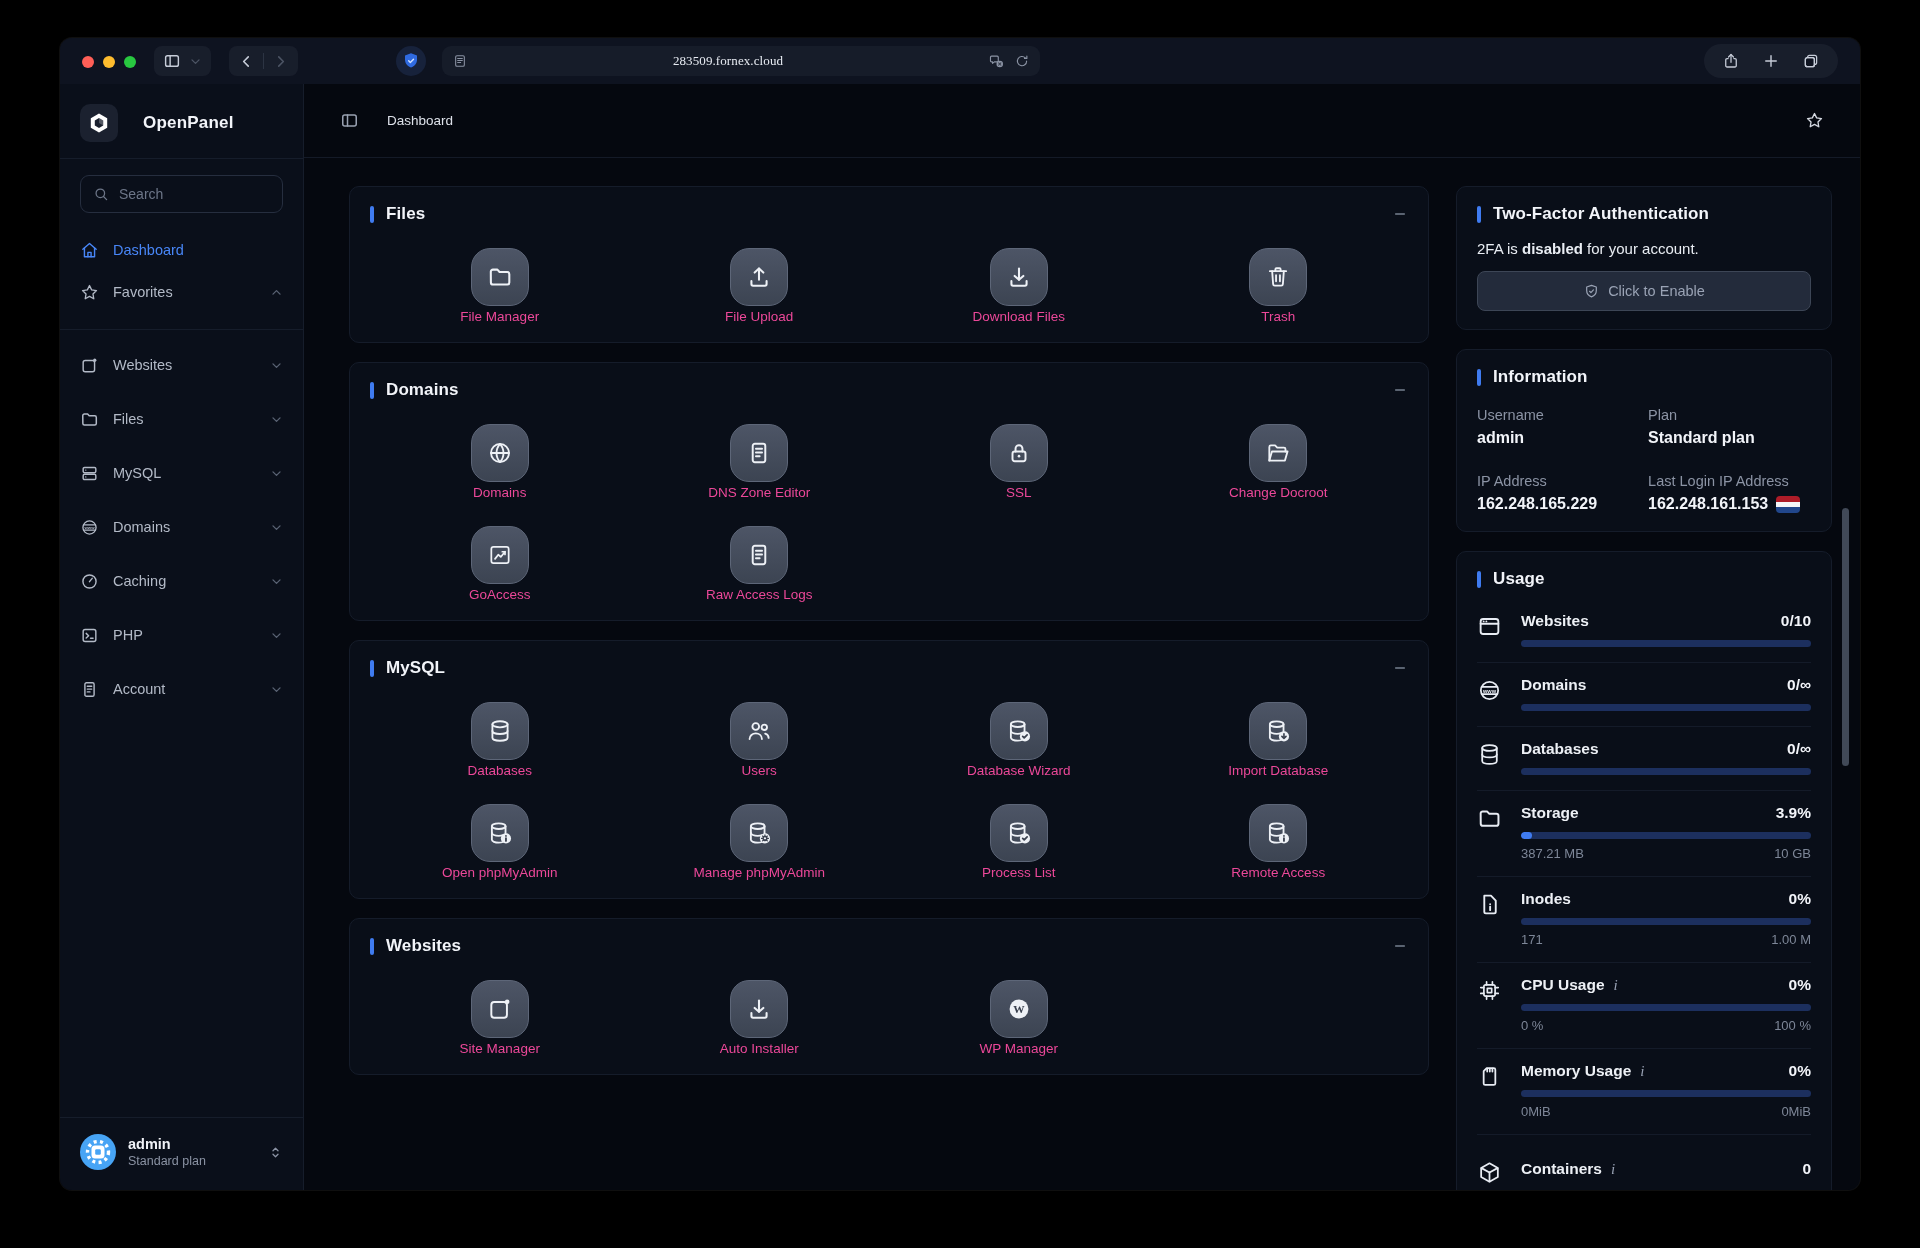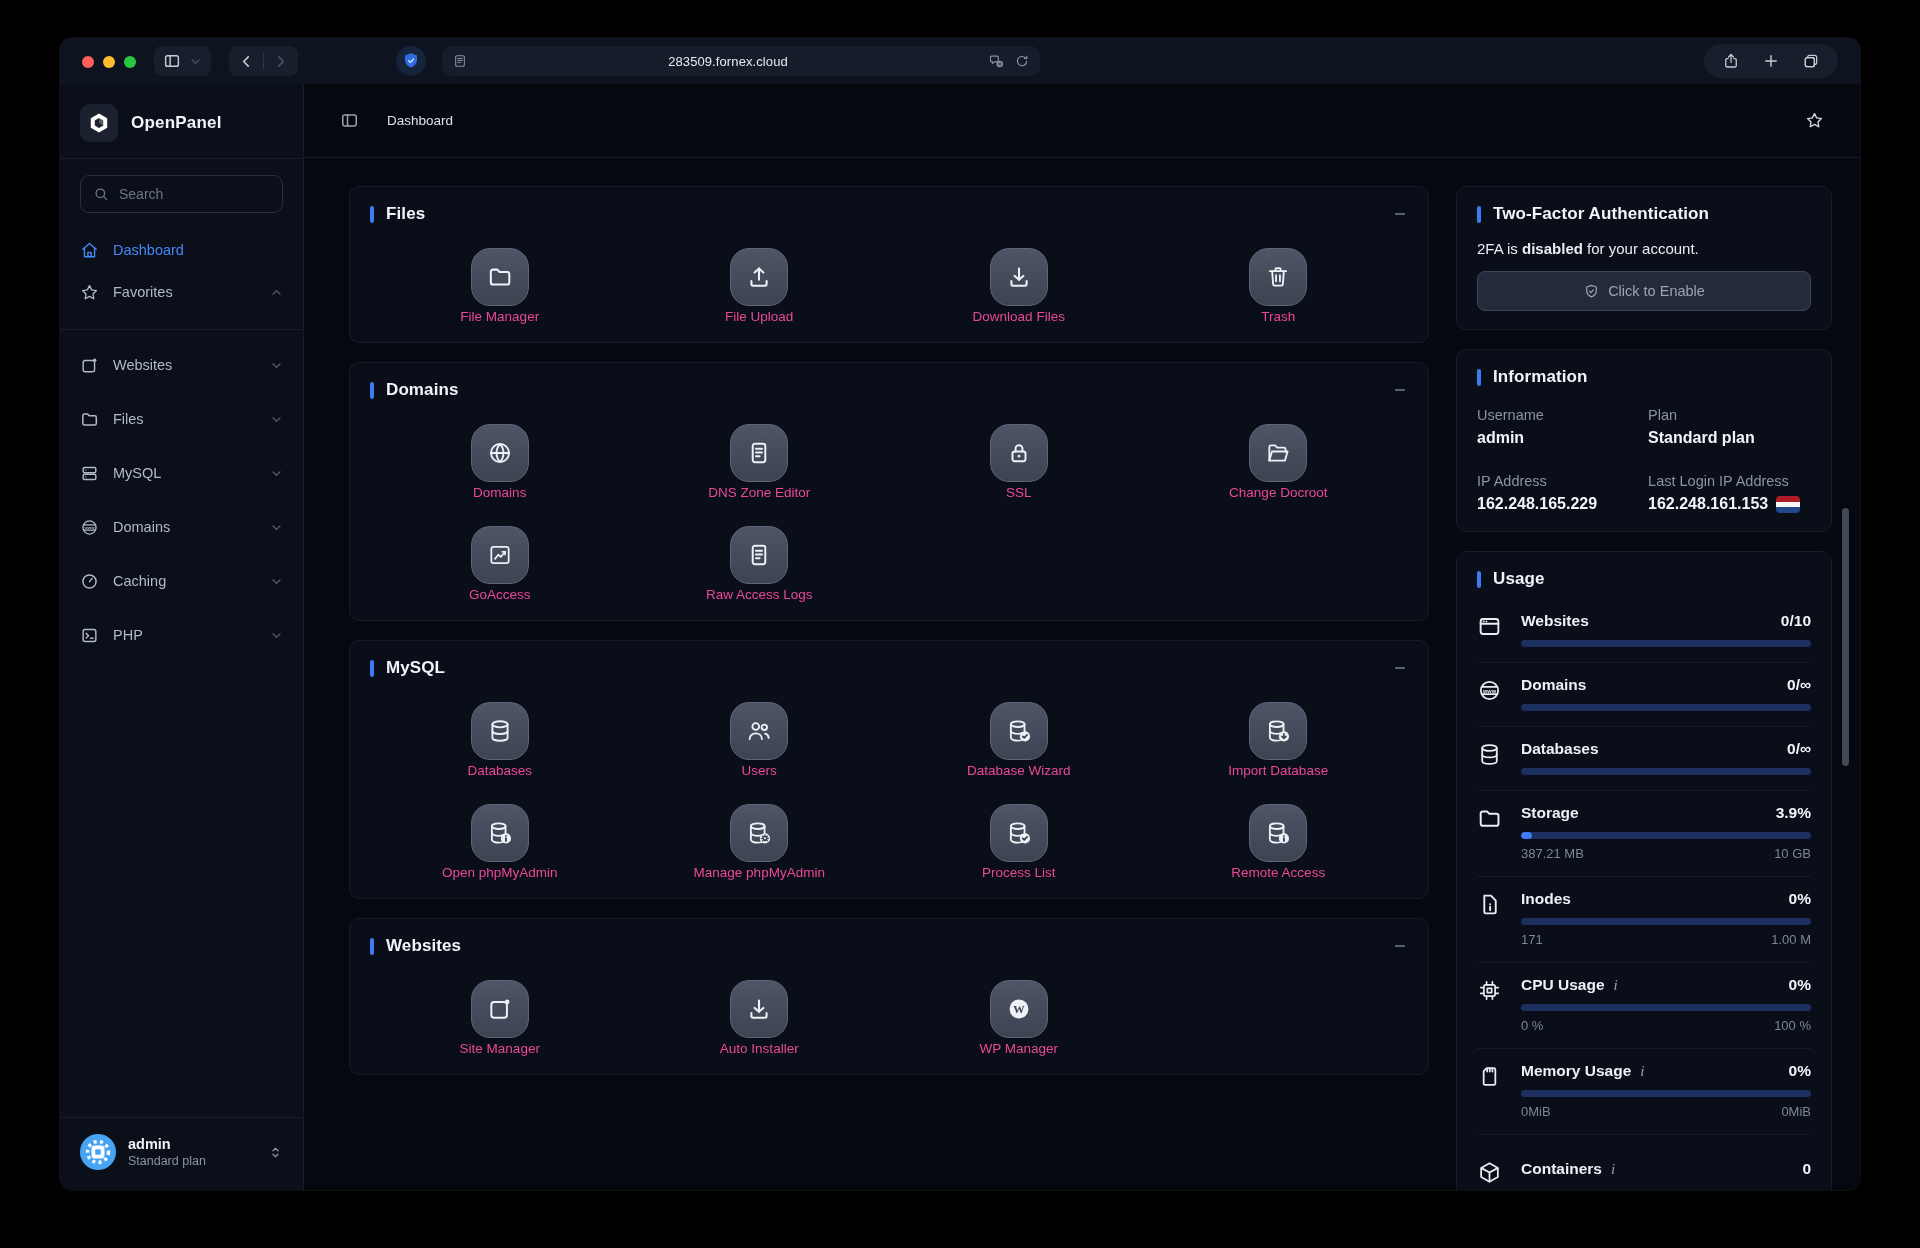--- a/index.html
+++ b/index.html
@@ -1,38 +1,38 @@
 <!DOCTYPE html>
 <html><head>
 <meta charset="utf-8">
 <style>
   html,body{margin:0;padding:0;background:#000;width:1920px;height:1248px;overflow:hidden;
     font-family:"Liberation Sans","DejaVu Sans",sans-serif;-webkit-font-smoothing:antialiased;}
   *{box-sizing:border-box;}
   .window{position:absolute;left:60px;top:38px;width:1800px;height:1152px;background:#0e1320;
     border-radius:12px;overflow:hidden;box-shadow:0 0 0 1px rgba(255,255,255,.06),0 30px 80px rgba(0,0,0,.8);}
   
-  .chrome{position:relative;height:46px;display:flex;align-items:center;padding:0 22px;background:#0e1320;}
+  .chrome{position:relative;height:46px;display:flex;align-items:center;padding:0 22px;background:#0e1320;font-family:Liberation Serif, serif;}
   .lights{display:flex;gap:9px;margin-top:2px;}
   .light{width:12px;height:12px;border-radius:50%;}
   .chr-group{display:flex;align-items:center;background:#20263394;border-radius:8px;height:30px;padding:0 9px;margin-left:18px;gap:8px;color:#c6ccd8;}
   .chr-group .dim{color:#4c5464;}
   .vsep{width:1px;height:16px;background:#2c3443;}
   .chrome-center{position:absolute;left:336px;top:8px;display:flex;align-items:center;gap:16px;}
   .ext-btn{width:30px;height:30px;border-radius:50%;background:#17223b;border:none;display:flex;align-items:center;justify-content:center;padding:5px;}
   .urlbar{width:598px;height:30px;background:#161c29;border-radius:9px;display:flex;align-items:center;padding:0 10px;color:#8b93a4;}
   .url-text{flex:1;text-align:center;color:#e7ebf2;font-size:13px;letter-spacing:.1px;}
   .url-right{display:flex;align-items:center;gap:9px;}
   .chr-pill{margin-left:auto;display:flex;align-items:center;gap:22px;background:#20263394;border-radius:17px;height:34px;padding:0 18px;color:#c6ccd8;}
   
   .app{position:relative;display:flex;height:1106px;background:#05080f;}
   .sidebar{width:244px;background:#0a0f1a;border-right:1px solid #161d2b;padding:0 20px;display:flex;flex-direction:column;}
   .brand{display:flex;align-items:center;margin-top:20px;}
   .logo{width:38px;height:38px;border-radius:10px;background:#1b212f;display:flex;align-items:center;justify-content:center;padding:7px;color:#fff;}
-  .brand-name{margin-left:13px;font-size:17px;font-weight:700;color:#f2f4f9;letter-spacing:.2px;}
+  .brand-name{margin-left:25px;font-size:17px;font-weight:700;color:#f2f4f9;letter-spacing:.2px;}
   .sb-divider{height:1px;background:#161d2b;margin:16px -20px 0;}
   .search{margin-top:16px;height:38px;border:1px solid #262e3f;border-radius:9px;display:flex;align-items:center;gap:10px;padding:0 12px;color:#6d7688;}
   .search .ph{font-size:14px;}
   .nav-primary{margin-top:16px;}
   .nav-item{display:flex;align-items:center;height:42px;gap:14px;color:#b3bac7;font-size:14.5px;cursor:default;}
   .nav-item.active{color:#4886f7;}
   .nav-item .nav-ic{width:19px;height:19px;flex:0 0 19px;}
   .nav-item .chev{margin-left:auto;width:13px;height:13px;color:#5a6374;}
   .nav-groups{margin-top:8px;flex:1;}
   .nav-groups .nav-item{height:54px;}
@@ -314,20 +314,34 @@
                 <path d="M13.3 15.4h3.2"></path>
               </svg>
             </span>
             <span>PHP</span>
             <span class="chev" data-icon="chevron-down">
               <svg viewBox="0 0 24 24" fill="none" stroke="currentColor" stroke-width="2.4" stroke-linecap="round" stroke-linejoin="round">
                 <path d="M5.5 9l6.5 6.5L18.5 9"></path>
               </svg>
             </span>
           </div>
+          <div class="nav-item">
+            <span class="nav-ic" data-icon="doc-lines">
+              <svg viewBox="0 0 24 24" fill="none" stroke="currentColor" stroke-width="1.8" stroke-linecap="round" stroke-linejoin="round">
+                <rect x="6.2" y="3.5" width="11.6" height="17" rx="2"></rect>
+                <path d="M9.2 8h5.6M9.2 11.5h5.6M9.2 15h3.4"></path>
+              </svg>
+            </span>
+            <span>Account</span>
+            <span class="chev" data-icon="chevron-down">
+              <svg viewBox="0 0 24 24" fill="none" stroke="currentColor" stroke-width="2.4" stroke-linecap="round" stroke-linejoin="round">
+                <path d="M5.5 9l6.5 6.5L18.5 9"></path>
+              </svg>
+            </span>
+          </div>
         </nav>
       <div class="sb-bottom">
         <div class="sb-divider" style="margin-bottom:0"></div>
         <div class="user">
           <span class="avatar" data-icon="avatar">
               <svg viewBox="0 0 36 36">
                 <circle cx="18" cy="18" r="18" fill="#47a4f5"></circle>
                 <circle cx="18" cy="18" r="10.5" fill="none" stroke="#ffffff" stroke-width="3.4" stroke-dasharray="3 3.4"></circle>
                 <rect x="11.5" y="11.5" width="13" height="13" rx="3.5" fill="#ffffff"></rect>
                 <rect x="15.2" y="15.2" width="5.6" height="5.6" rx="1.2" fill="#47a4f5"></rect>

